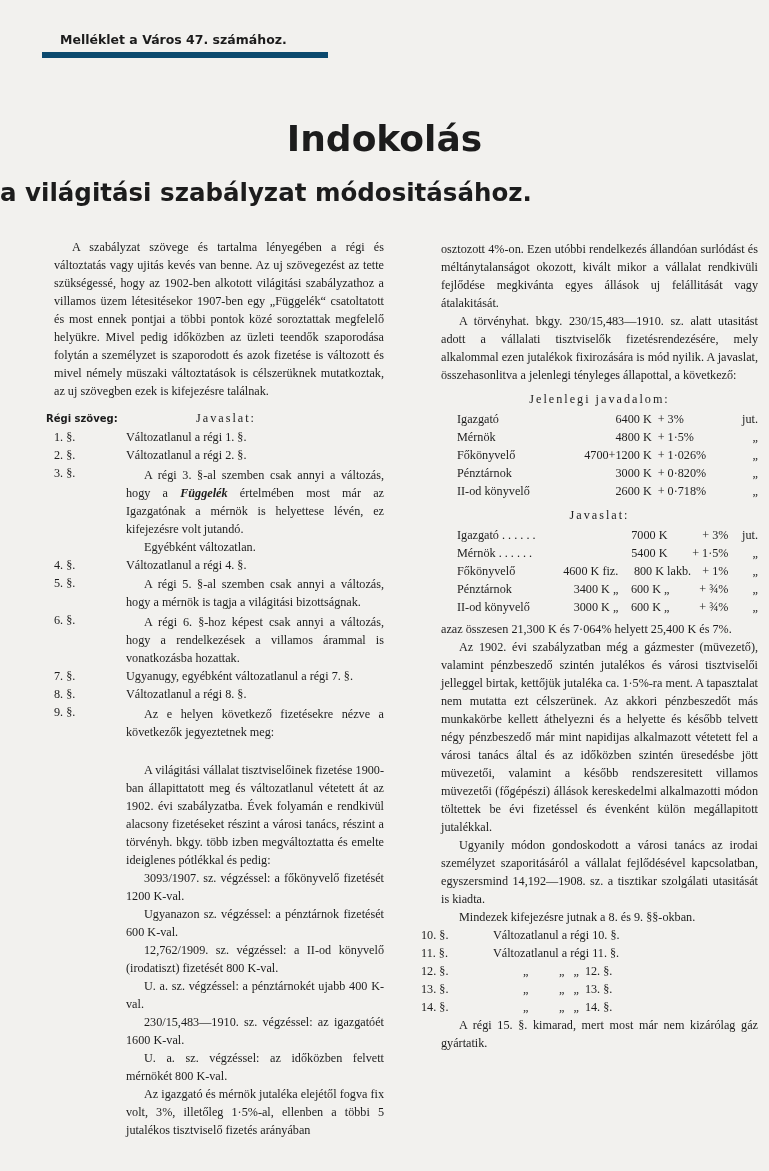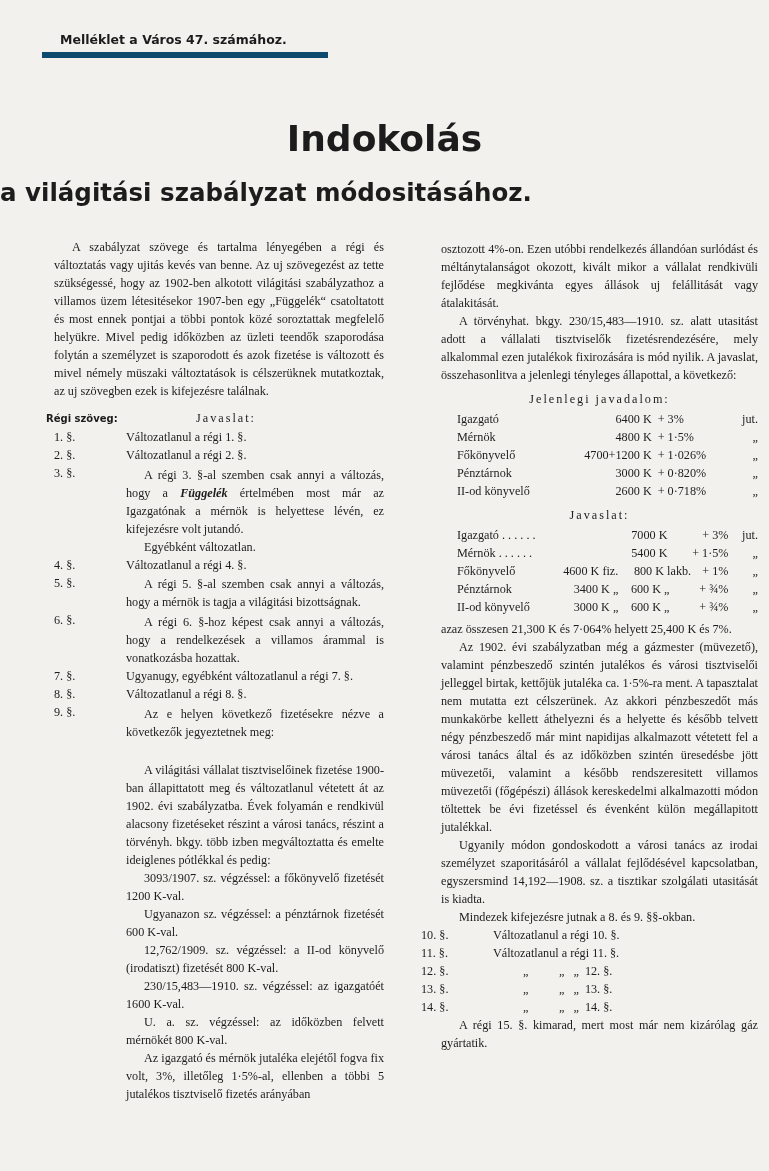--- a/index.html
+++ b/index.html
@@ -108,20 +108,21 @@
   <div class="sec">
     <span class="sec-num">9. §.</span>
     <span class="sec-body" style="visibility:hidden">.</span>
   </div>
   <p class="hang" style="margin-top:-16.3px; text-indent:18px; margin-bottom:20px;">Az e helyen következő fizetésekre nézve a következők jegyeztetnek meg:</p>
 
   <p class="hang2">A világitási vállalat tisztviselőinek fizetése 1900-ban állapittatott meg és változatlanul vétetett át az 1902. évi szabályzatba. Évek folyamán e rendkivül alacsony fizetéseket részint a városi tanács, részint a törvényh. bkgy. több izben megváltoztatta és emelte ideiglenes pótlékkal és pedig:</p>
   <p class="hang2">3093/1907. sz. végzéssel: a főkönyvelő fizetését 1200 K-val.</p>
   <p class="hang2">Ugyanazon sz. végzéssel: a pénztárnok fizetését 600 K-val.</p>
   <p class="hang2">12,762/1909. sz. végzéssel: a II-od könyvelő (irodatiszt) fizetését 800 K-val.</p>
+  <p class="hang2">U. a. sz. végzéssel: a pénztárnokét ujabb 400 K-val.</p>
   <p class="hang2">230/15,483—1910. sz. végzéssel: az igazgatóét 1600 K-val.</p>
   <p class="hang2">U. a. sz. végzéssel: az időközben felvett mérnökét 800 K-val.</p>
   <p class="hang2">Az igazgató és mérnök jutaléka elejétől fogva fix volt, 3%, illetőleg 1·5%-al, ellenben a többi 5 jutalékos tisztviselő fizetés arányában</p>
 </div>
 
 <div class="col col-right">
   <p>osztozott 4%-on. Ezen utóbbi rendelkezés állandóan surlódást és méltánytalanságot okozott, kivált mikor a vállalat rendkivüli fejlődése megkivánta egyes állások uj felállitását vagy átalakitását.</p>
   <p class="ind">A törvényhat. bkgy. 230/15,483—1910. sz. alatt utasitást adott a vállalati tisztviselők fizetésrendezésére, mely alkalommal ezen jutalékok fixirozására is mód nyilik. A javaslat, összehasonlitva a jelenlegi tényleges állapottal, a következő:</p>
 
   <p class="sp" style="margin-top:6px;">Jelenlegi javadalom:</p>

